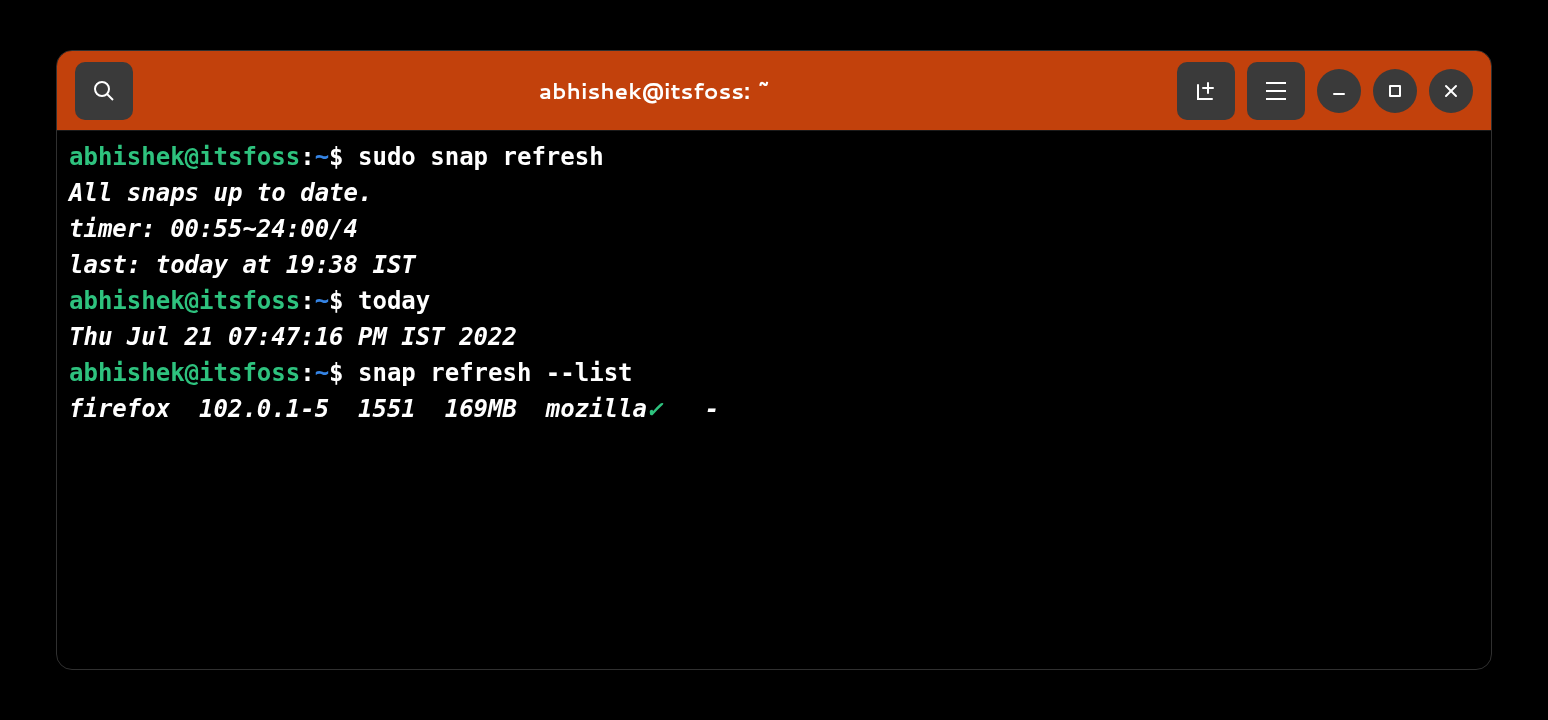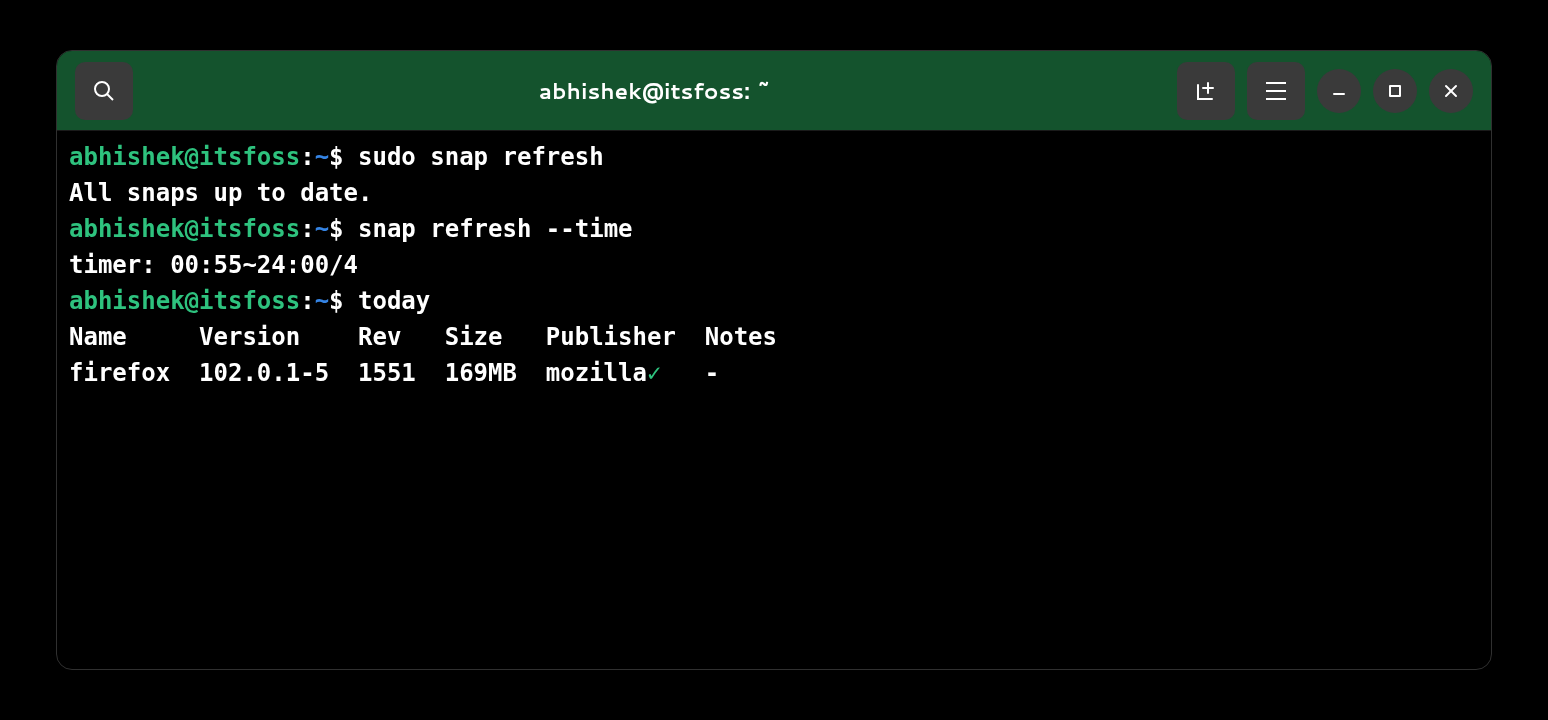--- a/index.html
+++ b/index.html
@@ -19,21 +19,21 @@
     .terminal-window {
       width: 1436px;
       height: 620px;
       background: #000000;
       border-radius: 16px;
       overflow: hidden;
       border: 1px solid #303030;
     }
     .titlebar {
       height: 80px;
-      background: #14532d;
+      background: #c2410c;
       display: flex;
       align-items: center;
       padding: 0 18px;
       gap: 10px;
       border-bottom: 1px solid #1a1a1a;
     }
     .titlebar-left {
       display: flex;
       align-items: center;
     }
@@ -95,20 +95,21 @@
       color: #3584e4;
     }
     .dollar {
       color: #ffffff;
     }
     .command {
       color: #ffffff;
     }
     .output {
       color: #ffffff;
+      font-style: italic;
     }
     .check {
       color: #2ec27e;
     }
     .cursor {
       display: inline-block;
       width: 14px;
       height: 28px;
       background: #ffffff;
       vertical-align: text-bottom;
@@ -171,19 +172,20 @@
           <line x1="4" y1="4" x2="14" y2="14" class="icon" stroke-linecap="round"></line>
           <line x1="14" y1="4" x2="4" y2="14" class="icon" stroke-linecap="round"></line>
         </svg>
       </div>
     </div>
   </div>
 
   <div class="terminal-body">
     <div class="line"><span class="user-host">abhishek@itsfoss</span><span class="colon">:</span><span class="path">~</span><span class="dollar">$ </span><span class="command">sudo snap refresh</span></div>
     <div class="line output">All snaps up to date.</div>
-    <div class="line"><span class="user-host">abhishek@itsfoss</span><span class="colon">:</span><span class="path">~</span><span class="dollar">$ </span><span class="command">snap refresh --time</span></div>
     <div class="line output">timer: 00:55~24:00/4</div>
+    <div class="line output">last: today at 19:38 IST</div>
     <div class="line"><span class="user-host">abhishek@itsfoss</span><span class="colon">:</span><span class="path">~</span><span class="dollar">$ </span><span class="command">today</span></div>
-    <div class="line output">Name     Version    Rev   Size   Publisher  Notes</div>
+    <div class="line output">Thu Jul 21 07:47:16 PM IST 2022</div>
+    <div class="line"><span class="user-host">abhishek@itsfoss</span><span class="colon">:</span><span class="path">~</span><span class="dollar">$ </span><span class="command">snap refresh --list</span></div>
     <div class="line output"><span>firefox  102.0.1-5  1551  169MB  mozilla</span><span class="check">✓</span><span>   -</span></div>
   </div>
 </div>
 
 </body></html>

